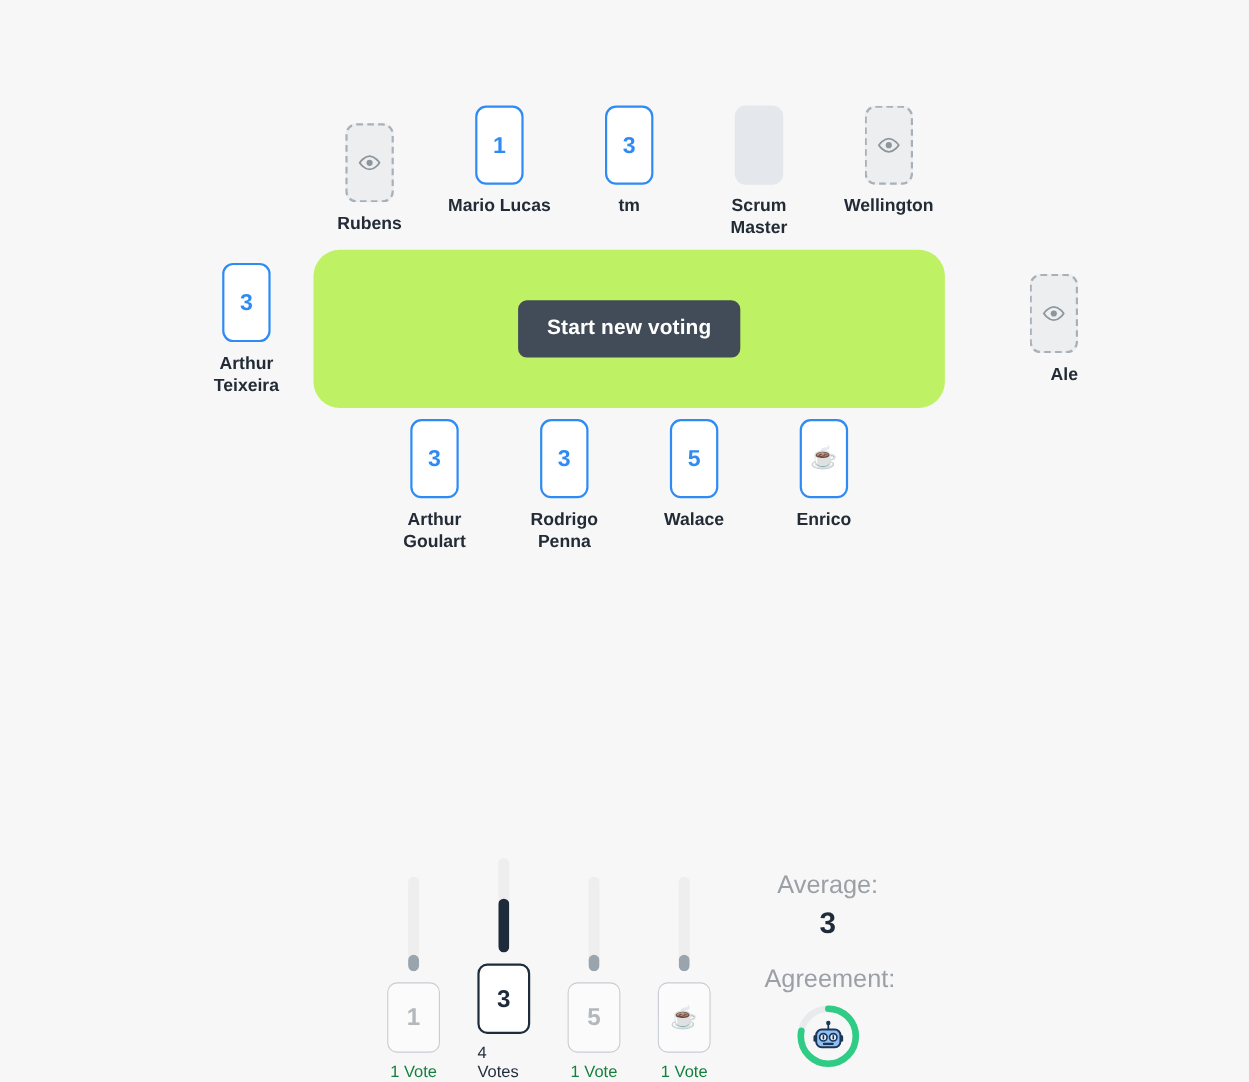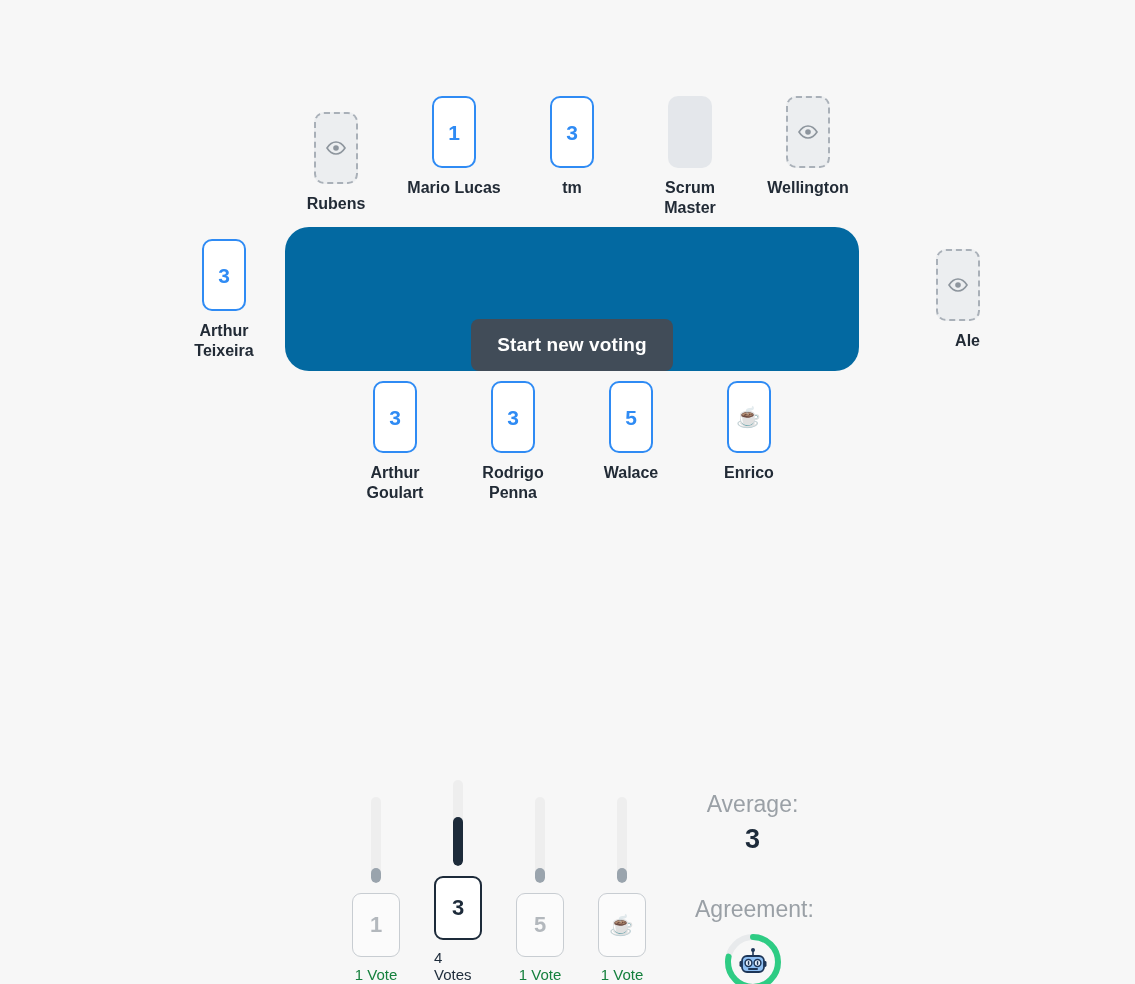--- a/index.html
+++ b/index.html
@@ -65,24 +65,24 @@
     white-space: pre-line;
   }
 
   
   #poker-table {
     position: absolute;
     left: 285px;
     top: 227px;
     width: 574px;
     height: 144px;
-    background: #0369a1;
+    background: #bef264;
     border-radius: 24px;
     display: flex;
-    align-items: flex-end;
+    align-items: center;
     justify-content: center;
   }
   #start-btn {
     background: #414c58;
     color: #ffffff;
     border: none;
     border-radius: 8px;
     font-family: "Liberation Sans", sans-serif;
     font-size: 19px;
     font-weight: 700;
@@ -170,21 +170,21 @@
     color: #9aa0a6;
     line-height: 1.4;
   }
   .sum-value {
     font-size: 27px;
     font-weight: 700;
     color: #1d2b3a;
     margin-top: 5px;
     line-height: 1.1;
   }
-  #agreement-label { margin-top: 38px; }
+  #agreement-label { margin-top: 18px; }
   #agreement-ring {
     margin: 8px auto 0;
     width: 58px;
     height: 58px;
     position: relative;
   }
   #agreement-ring svg { display: block; }
   .robot { position: absolute; left: 0; top: 0; width: 58px; height: 58px;
            display: flex; align-items: center; justify-content: center; }
 </style>

